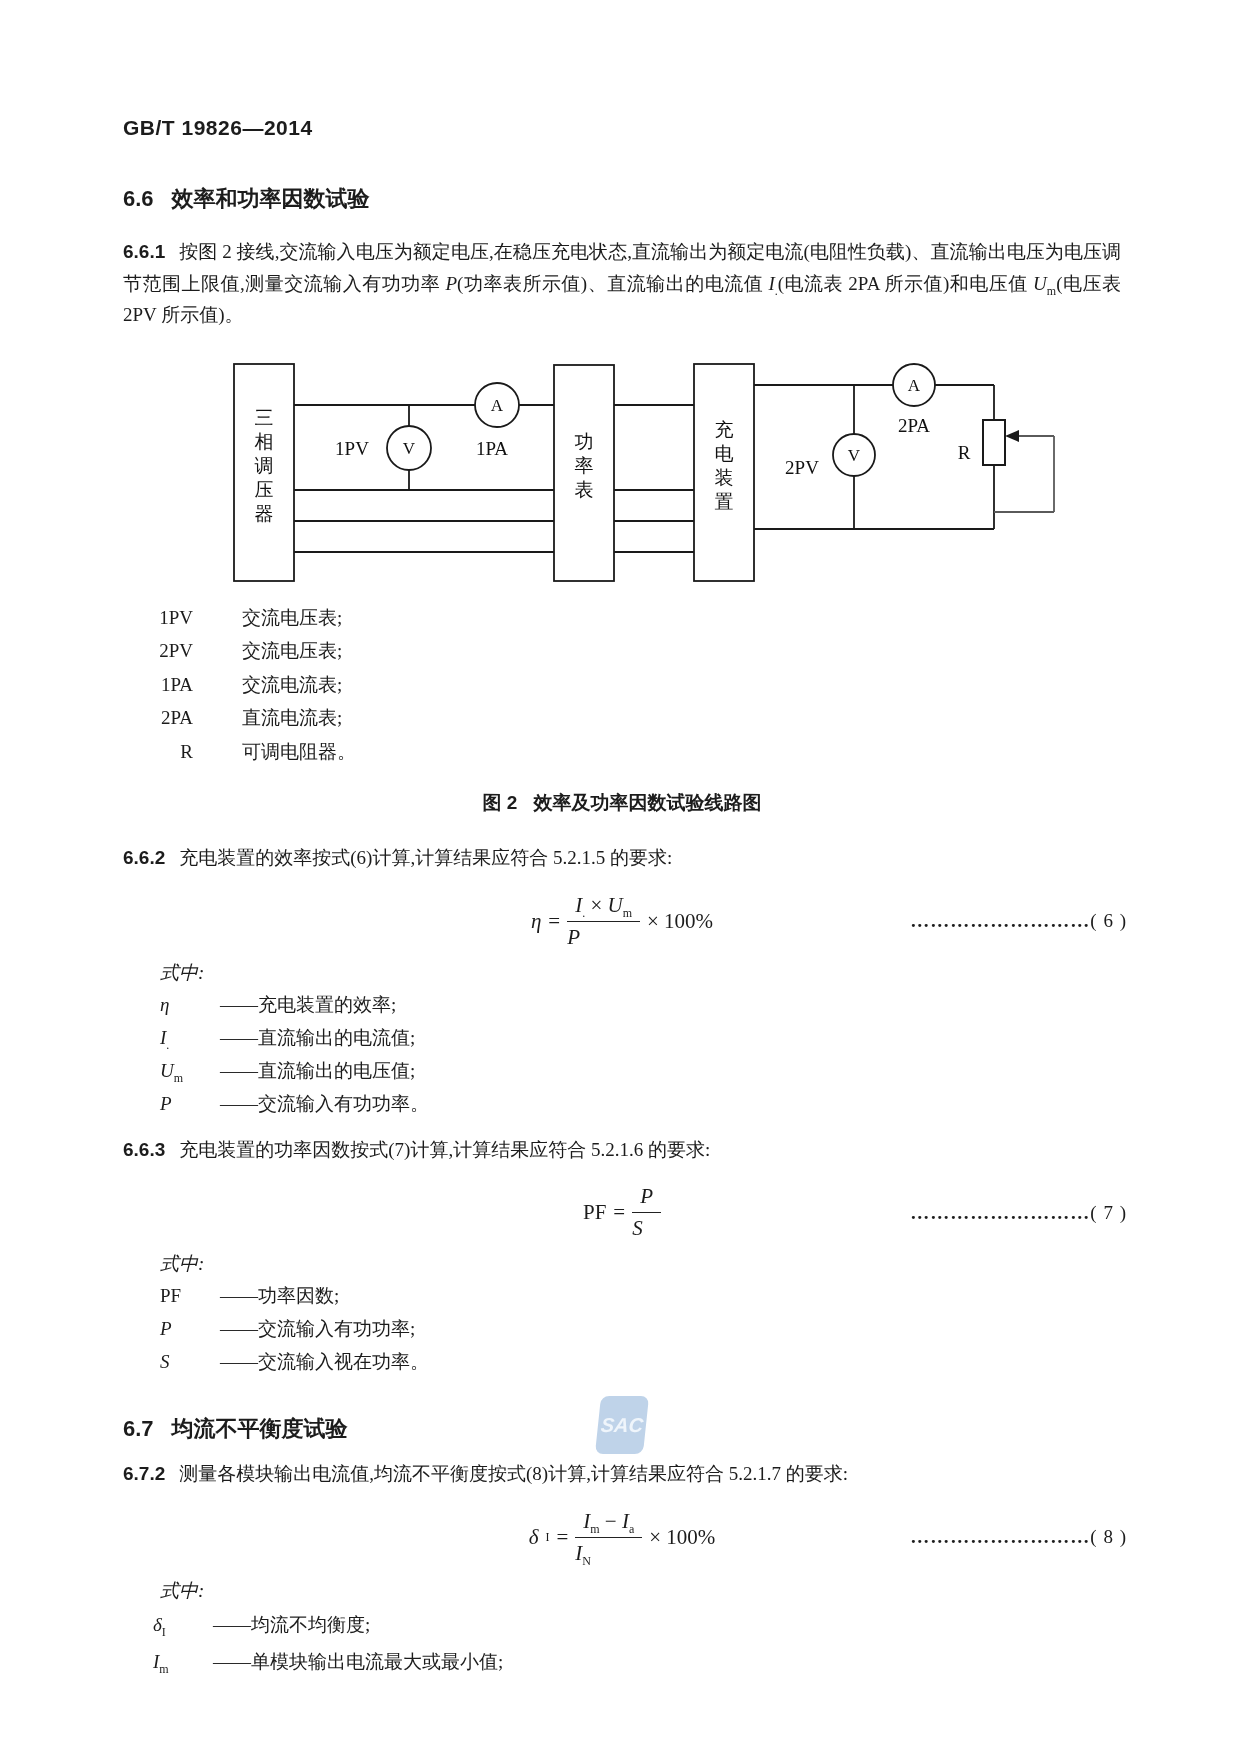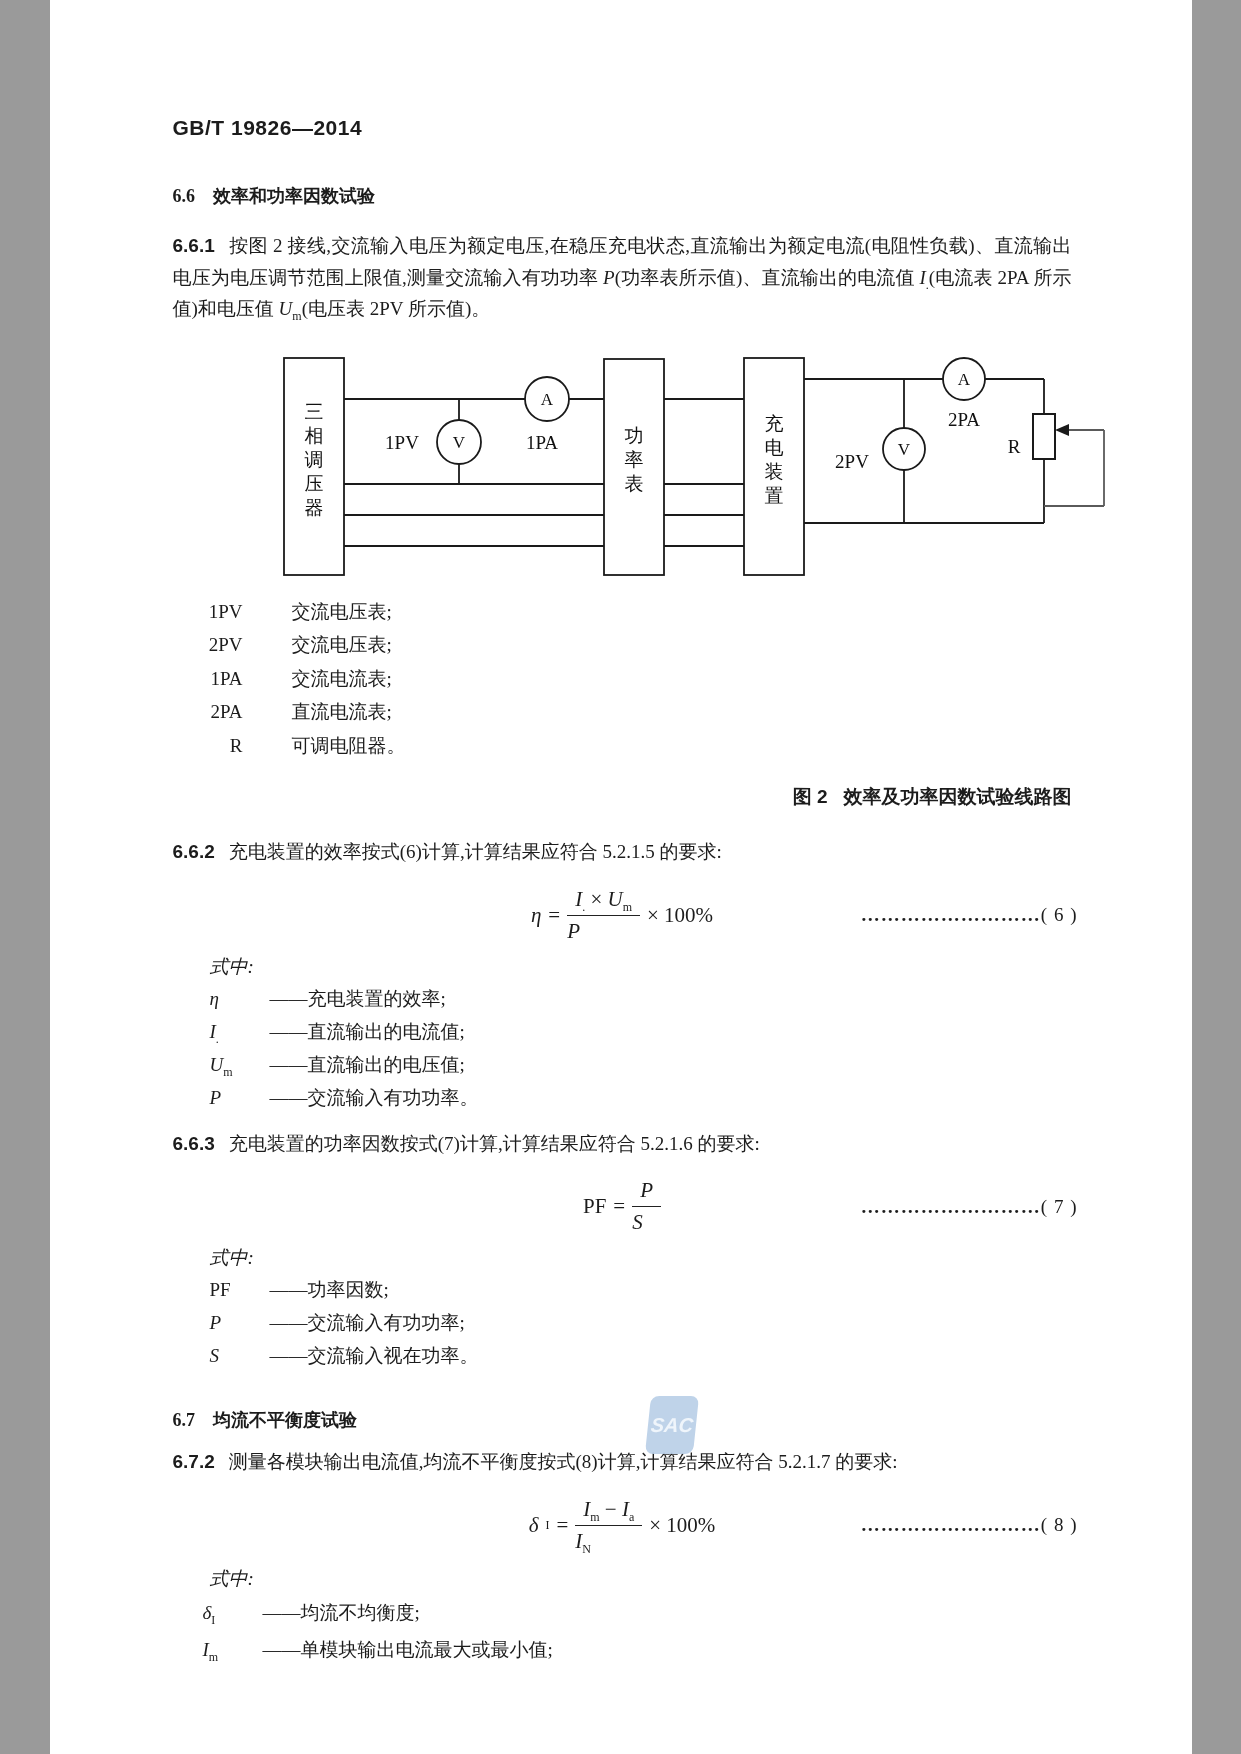--- a/index.html
+++ b/index.html
@@ -1,53 +1,53 @@
 <!DOCTYPE html>
 <html><head>
 <meta charset="utf-8">
 <style>
   html,body{margin:0;padding:0;background:#9a9a9a;}
   .page{
     position:relative;
-    width:1142px;height:1754px;
+    width:1241px;height:1754px;
     margin:0 auto;
     background:#ffffff;
     color:#1c1c1c;
     font-family:"Liberation Serif","DejaVu Serif",serif;
     overflow:hidden;
     box-sizing:border-box;
     padding:0 120px 0 123px;
   }
   .hdr{
     margin-top:116px;
     font-family:"Liberation Sans","DejaVu Sans",sans-serif;
     font-weight:bold;font-size:21px;letter-spacing:.5px;
   }
   .h2{
     margin-top:44px;
-    font-family:Liberation Serif, serif;
-    font-weight:bold;font-size:18px;
+    font-family:Liberation Sans, sans-serif;
+    font-weight:bold;font-size:22px;
   }
   .h2 .no{margin-right:18px;}
   .clause{margin-top:22px;font-size:19px;line-height:31.5px;text-align:justify;}
   .clause .no{font-weight:bold;font-family:"Liberation Sans","DejaVu Sans",sans-serif;margin-right:14px;}
   i.sym{font-family:"Liberation Serif",serif;font-style:italic;}
   sub{font-size:12px;line-height:0;}
   
   .diagram{margin-top:26px;margin-left:88px;display:block;}
   .diagram text{font-family:"Liberation Serif","DejaVu Serif",serif;font-size:19px;fill:#111;}
   .diagram .meter-letter{font-size:17px;}
   
   .legend-title{margin-top:14px;font-size:19px;padding-left:28px;}
   .legend{margin:4px 0 0 0;padding:0;list-style:none;font-size:19px;}
   .legend li{display:flex;line-height:33.5px;}
   .legend .lsym{width:70px;text-align:right;}
   .legend .ldesc{margin-left:49px;}
   .caption{
-    margin-top:22px;text-align:right;
+    margin-top:22px;text-align:center;
     font-family:"Liberation Sans","DejaVu Sans",sans-serif;
     font-weight:bold;font-size:19px;
   }
   .caption .no{margin-right:16px;}
   
   .eq-row{position:relative;margin-top:12px;text-align:center;font-size:21px;}
   .eq{display:inline-flex;align-items:center;gap:7px;font-family:"Liberation Serif",serif;}
   .eq .it{font-style:italic;}
   .eq .up{font-style:normal;}
   .frac{display:inline-flex;flex-direction:column;align-items:flex-start;vertical-align:middle;}

